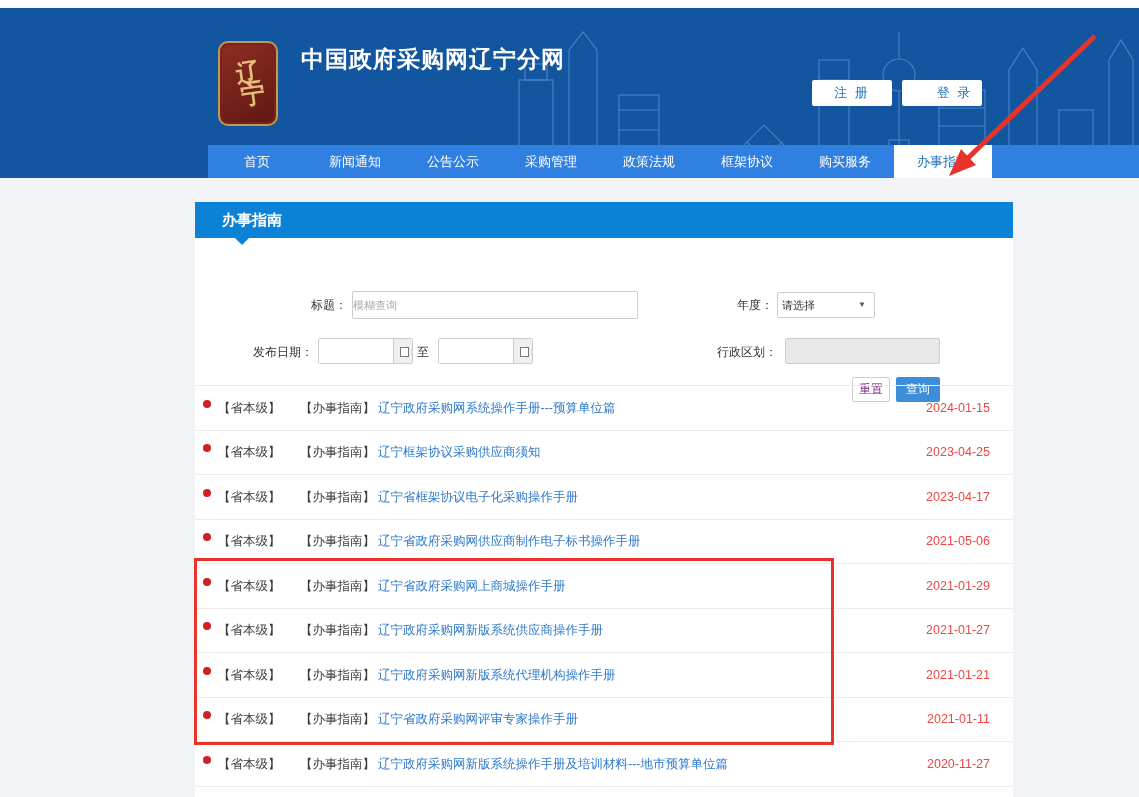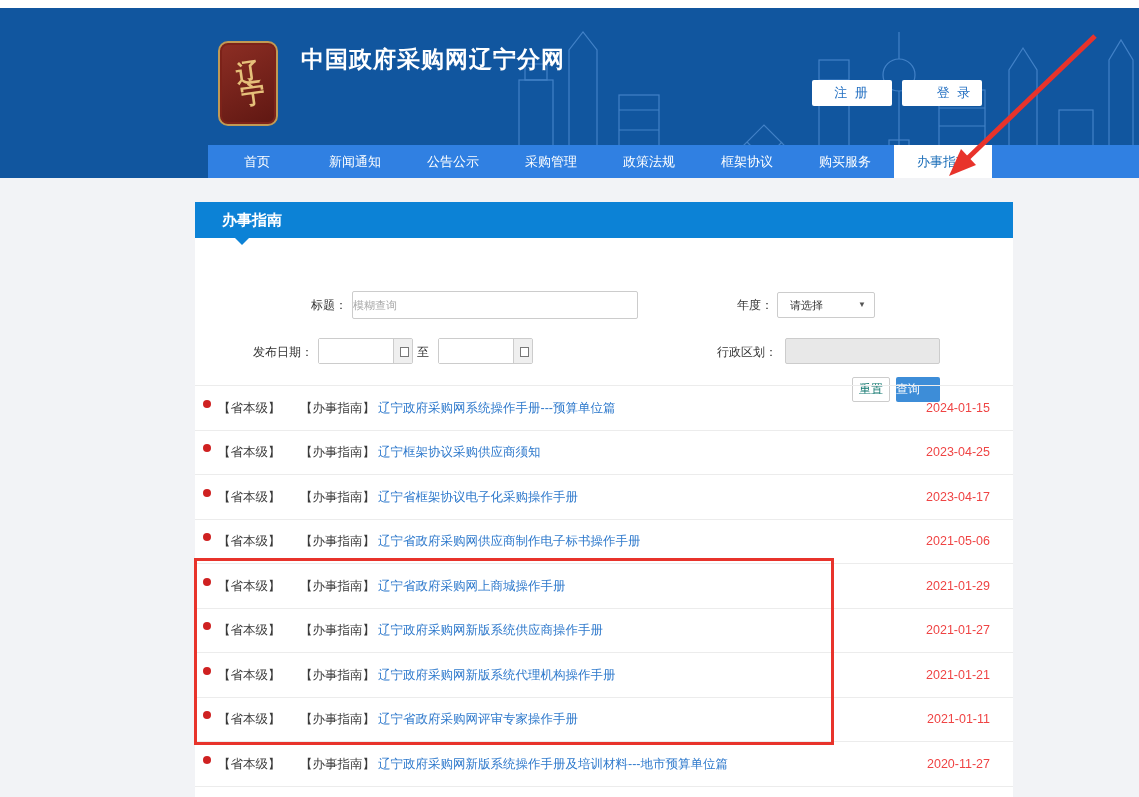--- a/index.html
+++ b/index.html
@@ -42,32 +42,32 @@
   .f-label { position:absolute; text-align:right; }
   .lbl-title  { left:55px;  top:59px;  width:97px; }
   .lbl-year   { left:500px; top:59px;  width:78px; }
   .lbl-date   { left:28px;  top:106px; width:90px; }
   .lbl-to     { left:222px; top:106px; }
   .lbl-region { left:492px; top:106px; width:90px; }
   .input-title { position:absolute; left:157px; top:53px; width:286px; height:28px; border:1px solid #ccc; border-radius:2px;
                  font-size:11px; color:#333; outline:none; }
   .input-title::placeholder { color:#a9a9a9; }
   .select-year { position:absolute; left:582px; top:54px; width:98px; height:26px; border:1px solid #ccc; border-radius:2px;
-                 background:#fff; font-size:11px; line-height:24px; padding-left:12px; color:#333; cursor:pointer; }
+                 background:#fff; font-size:11px; line-height:24px; padding-left:4px; color:#333; cursor:pointer; }
   .select-year .arr { position:absolute; right:8px; top:0; font-size:8px; color:#555; line-height:24px; }
   .datebox { position:absolute; top:100px; width:95px; height:26px; border:1px solid #ccc; border-radius:2px; background:#fff; display:flex; }
   .datebox input { flex:1; min-width:0; border:none; outline:none; font-size:11px; padding-left:6px; }
   .datebox .cal { width:19px; background:#efefef; border-left:1px solid #ccc; cursor:pointer; position:relative; }
   .datebox .cal:after { content:""; position:absolute; left:6px; top:8px; width:7px; height:8px; border:1px solid #777; background:#fff; }
   .d1 { left:123px; } .d2 { left:243px; }
   .input-region { position:absolute; left:590px; top:100px; width:155px; height:26px; background:#e8e8e8; border:1px solid #ccc; border-radius:2px; }
   .btn-reset { position:absolute; left:657px; top:139px; width:38px; height:25px; background:#fff; border:1px solid #ccc; border-radius:2px;
-               font-size:12px; color:#0f766e; text-align:center; line-height:23px; cursor:pointer; }
+               font-size:12px; color:#701a75; text-align:center; line-height:23px; cursor:pointer; }
   .btn-search { position:absolute; left:701px; top:139px; width:44px; height:25px; background:var(--search-btn-blue,#3d8dd8); border-radius:2px;
-                font-size:12px; color:#fff; line-height:25px; cursor:pointer; }
+                font-size:12px; color:#fff; text-align:center; line-height:25px; cursor:pointer; }
 
   
   .rows { position:absolute; left:0; top:183px; width:818px; border-top:1px solid #ececec; }
   .row { position:relative; height:44.5px; border-bottom:1px solid #ececec; }
   .row .dot { position:absolute; left:8px; top:50%; margin-top:-4px; width:8px; height:8px; border-radius:50%; background:var(--bullet-red,#cf2121); }
   .row span, .row a { position:absolute; top:50%; transform:translateY(-50%); white-space:nowrap; }
   .row .level { left:23px;  font-size:12.5px; color:#3a3a3a; }
   .row .cat   { left:105px; font-size:12.5px; color:#3a3a3a; }
   .row .title-link { left:183px; font-size:12.5px; color:var(--link-blue,#2e79cc); text-decoration:none; cursor:pointer; }
   .row .date  { right:23px; font-size:12.5px; color:#ef4444; }

